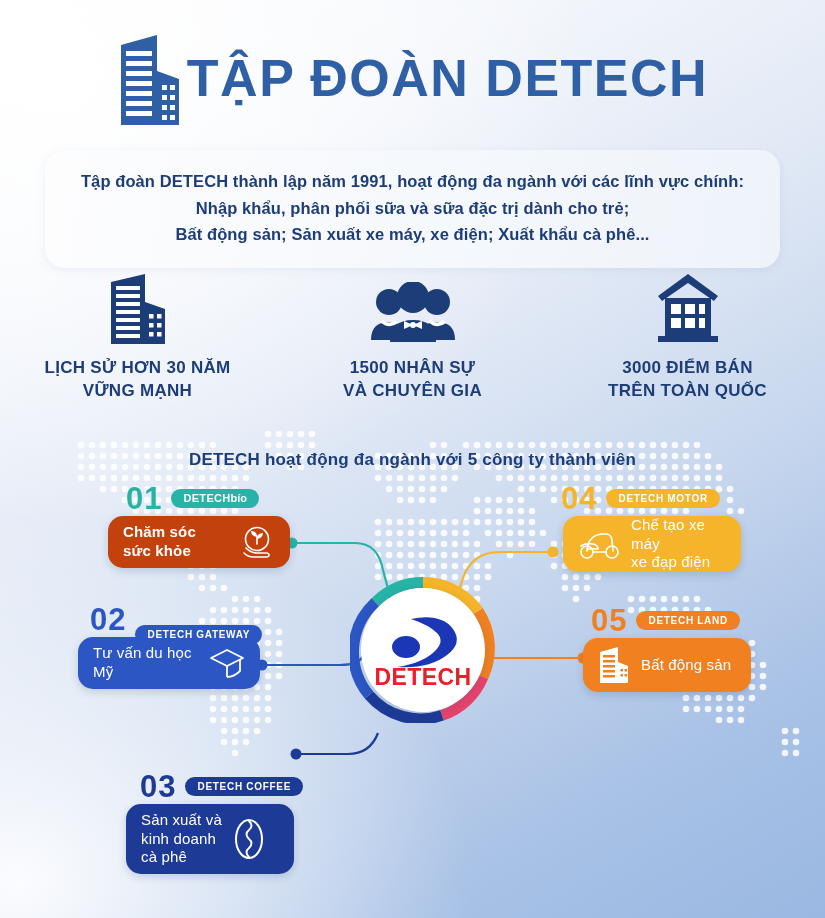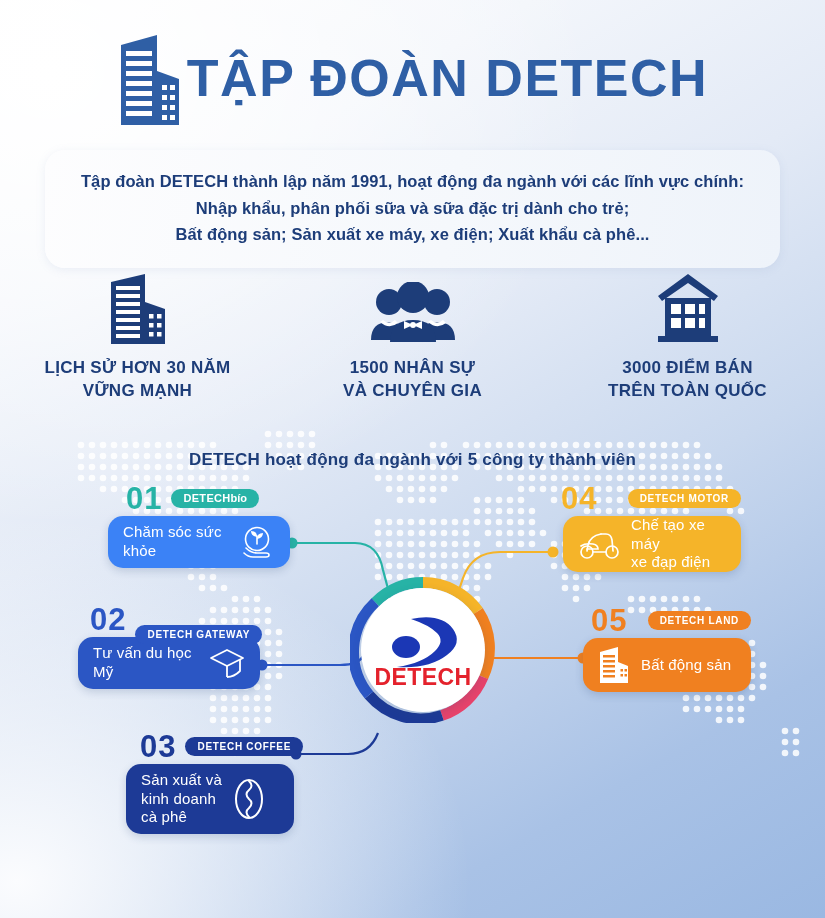--- a/index.html
+++ b/index.html
@@ -73,55 +73,55 @@
   }
   .logo-mark { width:84px; height:56px; margin-top:2px; }
   .logo-text {
     font-size:23px; font-weight:bold; color:#e4222c;
     letter-spacing:.4px; line-height:1; margin-top:-3px;
   }
 
   
   .node { position:absolute; }
   .node-head { display:flex; align-items:center; gap:9px; height:22px; margin-bottom:7px; }
-  .node-head.right { justify-content:space-between; }
+  .node-head.right { justify-content:flex-start; }
   .node-num { font-size:31px; font-weight:bold; line-height:1; letter-spacing:1px; }
   .badge {
     border-radius:11px; height:19px; padding:0 12px; color:#fff;
     display:flex; align-items:center; justify-content:center;
     font-size:10px; font-weight:bold; letter-spacing:.7px; white-space:nowrap;
   }
   .badge.bio { letter-spacing:.3px; font-size:11px; }
   .badge.bio i { font-size:11px; font-style:normal; letter-spacing:0; }
   .card {
     border-radius:15px; color:#fff; display:flex; align-items:center;
     padding:11px 15px; gap:11px;
     box-shadow:0 3px 9px rgba(40,70,120,.20);
   }
   .card-text { font-size:15px; line-height:1.26; letter-spacing:.15px; }
   .card-ico { flex:0 0 auto; display:flex; align-items:center; justify-content:center; }
 
   
   #node1 { left:108px; top:487px; }
-  #node1 .card { width:182px; height:52px; background:#3b82f6; }
+  #node1 .card { width:182px; height:52px; background:#c2410c;font-weight:bold; }
   #node1 .badge { background:#27b3a6; }
   #node1 .node-num { color:#27b3a6; }
   #node1 .node-head { padding-left:18px; }
 
   #node2 { left:78px; top:608px; }
   #node2 .card { width:182px; height:52px; background:#2b56c4; }
   #node2 .badge { background:#2b56c4;margin-top:31px; }
   #node2 .node-num { color:#2b56c4; }
   #node2 .node-head { padding-left:12px; }
 
   #node3 { left:126px; top:735px; }
   #node3 .card { width:168px; height:70px; background:#1d3a96; }
   #node3 .badge { background:#1d3a96; }
   #node3 .node-num { color:#1d3a96; }
-  #node3 .node-head { padding-left:14px; }
+  #node3 .node-head { padding-left:14px;margin-top:40px; }
 
   #node4 { left:553px; top:487px; }
   #node4 .card { width:178px; height:56px; background:#f5b429;margin-left:10px; }
   #node4 .badge { background:#f5b429; }
   #node4 .node-num { color:#f5b429; }
   #node4 .node-head { padding-left:8px; }
 
   #node5 { left:583px; top:609px; }
   #node5 .card { width:168px; height:54px; background:#f08020; }
   #node5 .badge { background:#f08020; }

